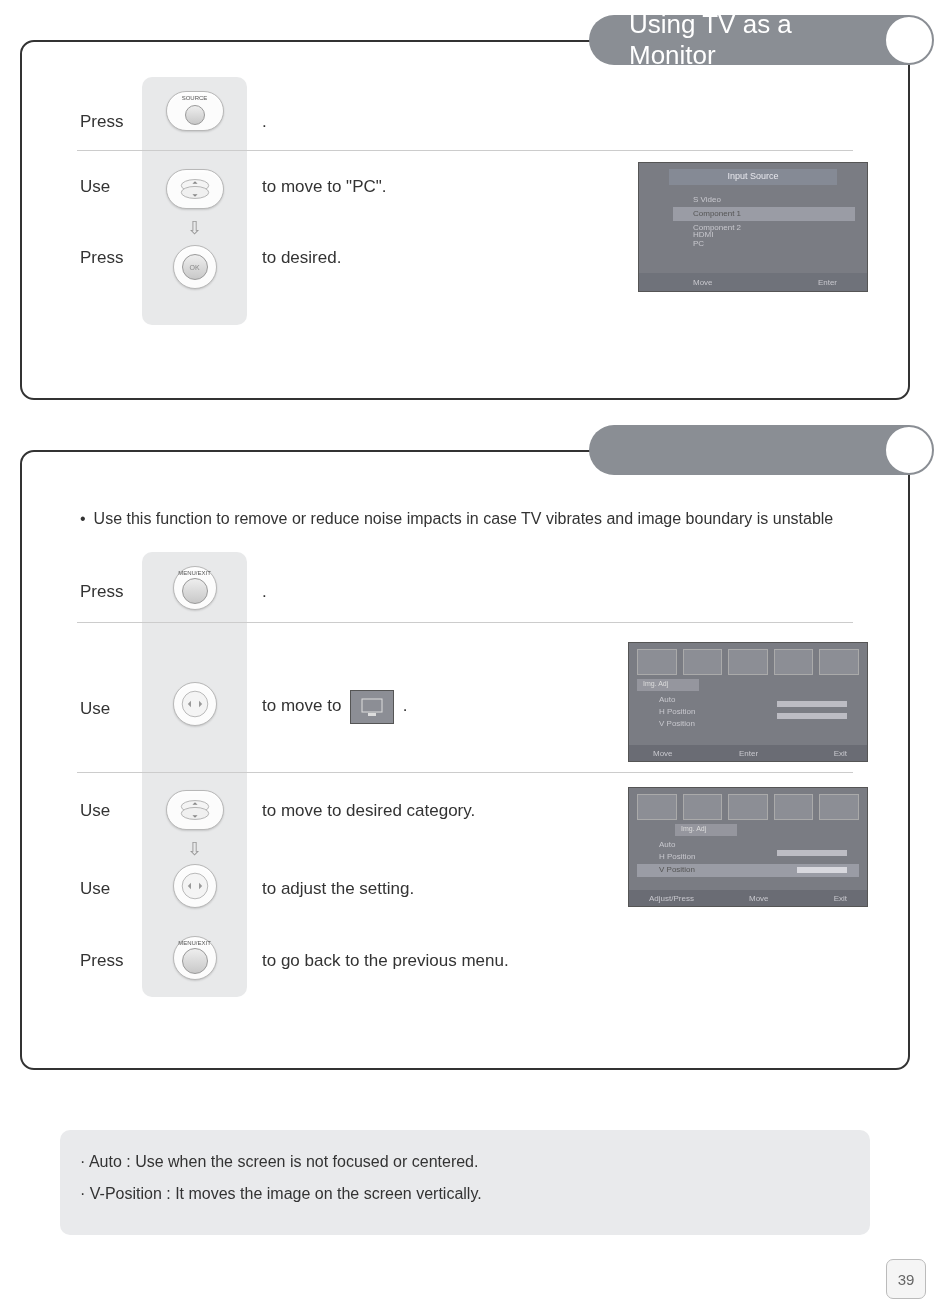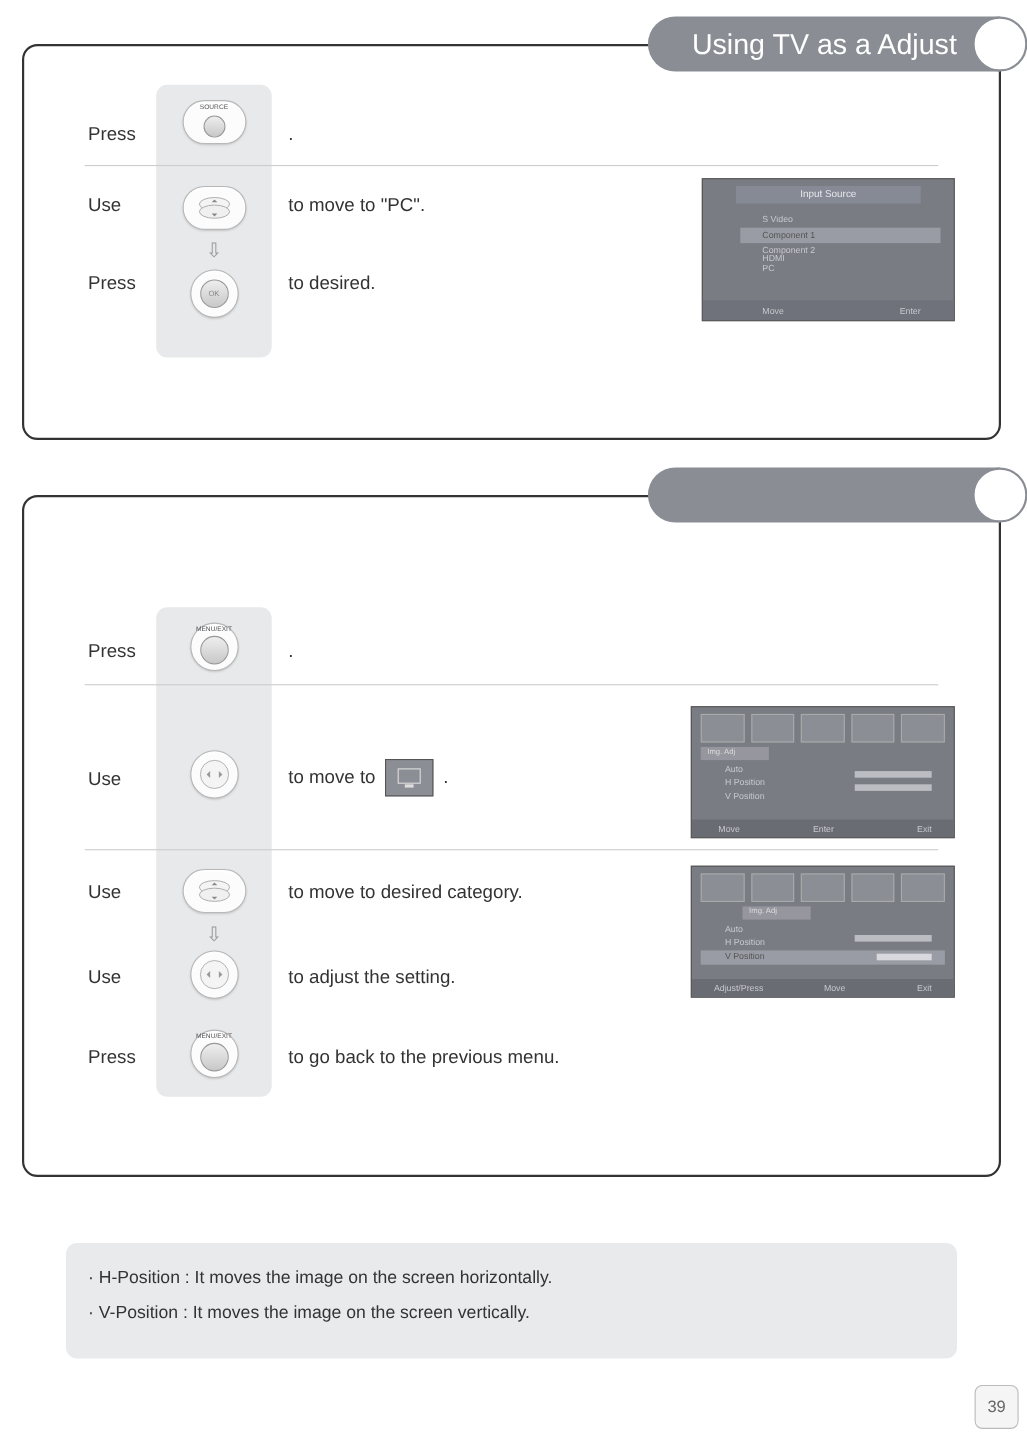--- a/index.html
+++ b/index.html
@@ -229,26 +229,27 @@
     <div class="osd-text" style="left:54px; top:60px">Component 2</div>
     <div class="osd-text" style="left:54px; top:67px">HDMI</div>
     <div class="osd-text" style="left:54px; top:76px">PC</div>
     <div class="osd-inner" style="left:0;right:0;bottom:0;height:18px;background:#6f727a"></div>
     <div class="osd-text" style="left:54px; bottom:4px">Move</div>
     <div class="osd-text" style="right:30px; bottom:4px">Enter</div>
   </div>
 
 </div>
 <div class="section-tab section1-tab">
-  <span>Using TV as a Adjust</span>
+  <span>Using TV as a Monitor</span>
   <div class="section-tab-circle"></div>
 </div>
 
 <div class="panel panel2">
 
+  <div class="bullet-note" style="left:58px; top:58px; font-size:16px">Use this function to remove or reduce noise impacts in case TV vibrates and image boundary is unstable</div>
 
   <div class="btn-col">
 
     <div class="btn-slot round" style="top:14px">
       <span class="small-lbl">MENU/EXIT</span>
       <div class="inner-circ" style="margin-top:6px"></div>
     </div>
 
     <div class="btn-slot round" style="top:130px">
       <svg viewBox="0 0 40 40" width="32" height="32">
@@ -352,19 +353,19 @@
     <div class="osd-text" style="left:120px;bottom:3px">Move</div>
     <div class="osd-text" style="right:20px;bottom:3px">Exit</div>
   </div>
 
 </div>
 <div class="section-tab section2-tab">
   <div class="section-tab-circle"></div>
 </div>
 
 <div class="def-box">
-  <div class="line">H-Position : It moves the image on the screen horizontally.</div>
+  <div class="line">Auto : Use when the screen is not focused or centered.</div>
   <div class="line">V-Position : It moves the image on the screen vertically.</div>
 </div>
 
 <div class="page-badge">
   <span>39</span>
 </div>
 
 </body></html>

